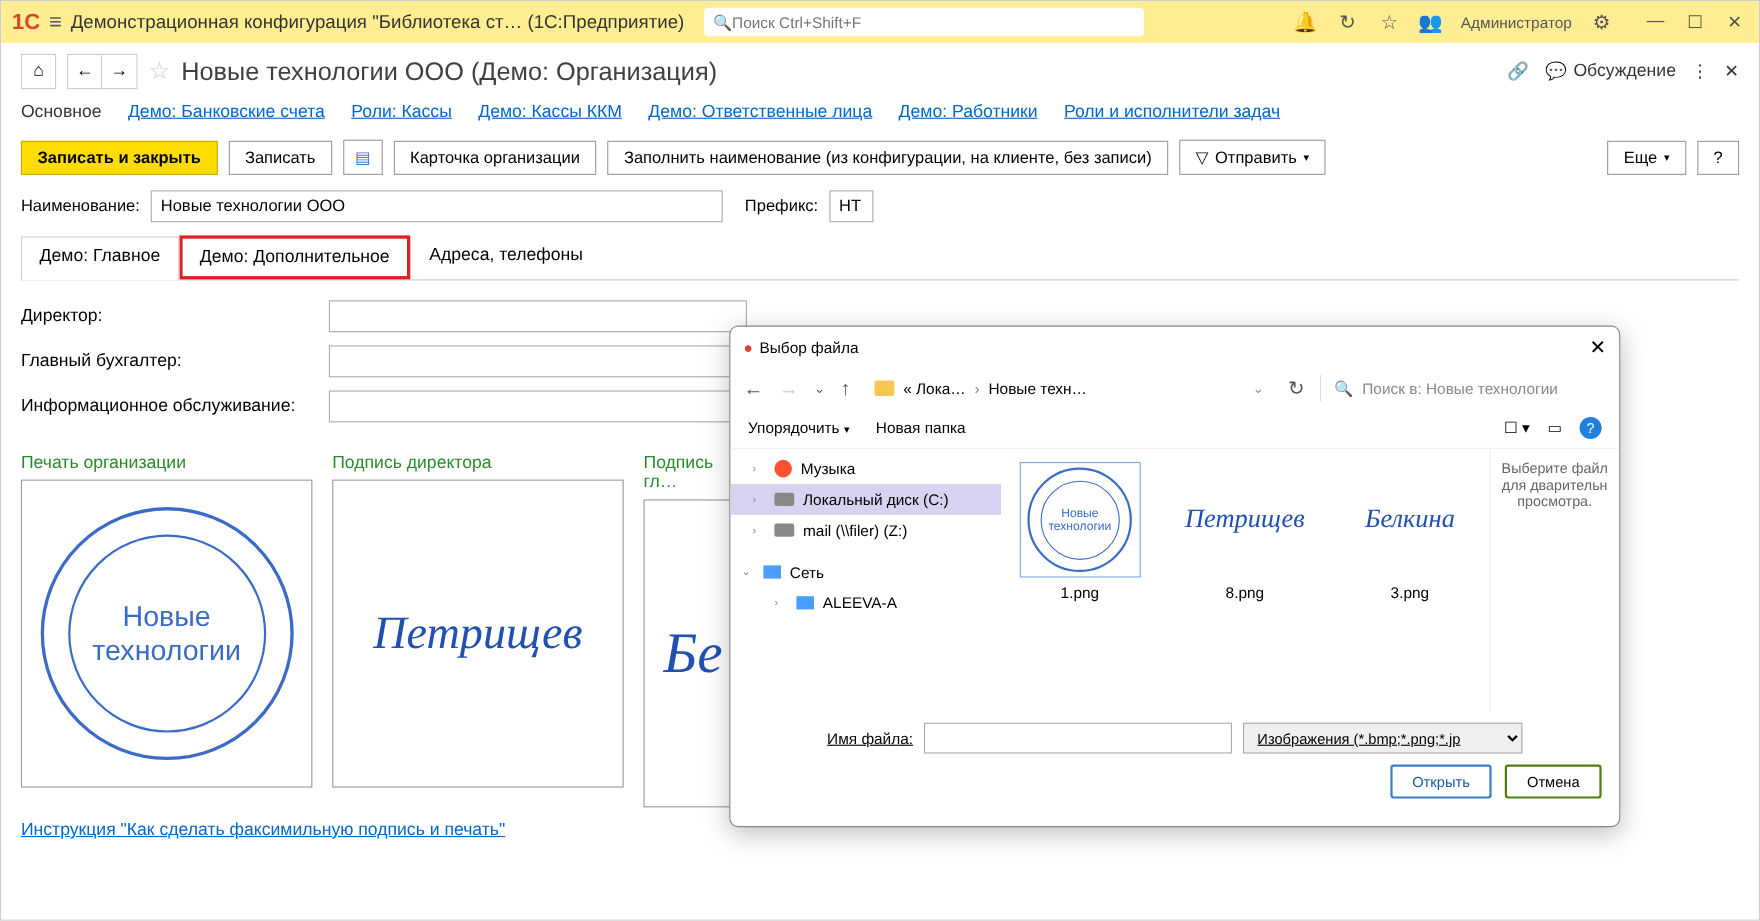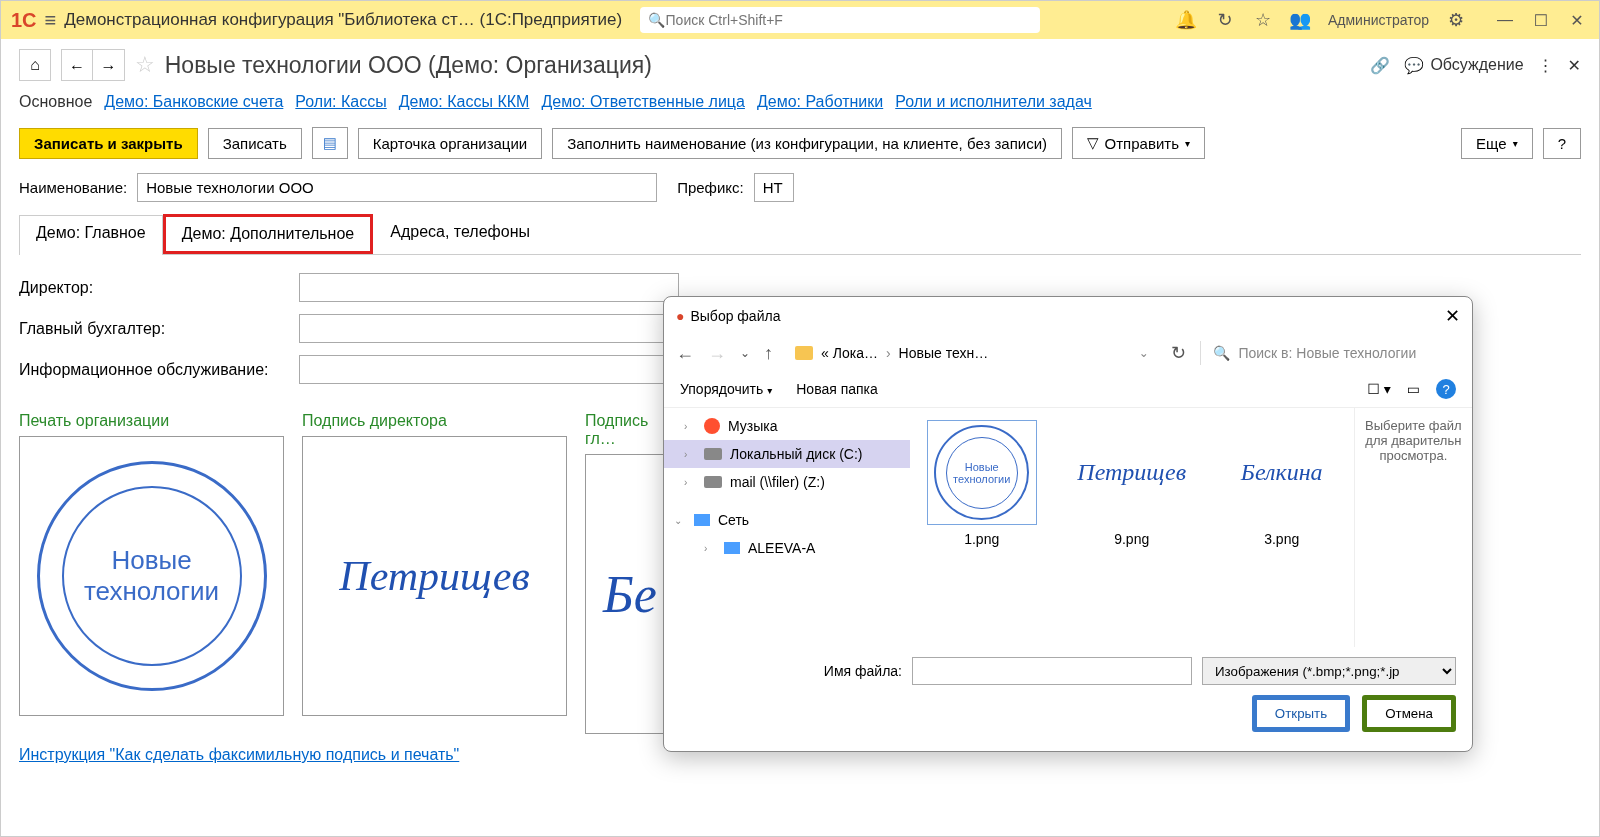--- a/index.html
+++ b/index.html
@@ -21,21 +21,21 @@
 
 .page-header { display: flex; align-items: center; gap: 10px; margin-bottom: 12px; }
 .nav-btn { width: 32px; height: 32px; border: 1px solid #ccc; background: #fff; display: flex; align-items: center; justify-content: center; cursor: pointer; font-size: 16px; }
 .nav-btns-group { display: flex; }
 .nav-btns-group .nav-btn:not(:first-child) { border-left: none; }
 .star-icon { font-size: 22px; color: #ccc; cursor: pointer; }
 .page-title { font-size: 23px; color: #404040; }
 .header-right { margin-left: auto; display: flex; align-items: center; gap: 14px; }
 .header-link { color: #333; cursor: pointer; display: flex; align-items: center; gap: 6px; font-size: 16px; }
 
-.nav-links { display: flex; gap: 12px; margin-bottom: 16px; font-size: 16px; }
+.nav-links { display: flex; gap: 24px; margin-bottom: 16px; font-size: 16px; }
 .nav-links a { color: #0066cc; text-decoration: underline; cursor: pointer; }
 .nav-links .active { color: #333; text-decoration: none; }
 
 .toolbar { display: flex; gap: 10px; margin-bottom: 14px; align-items: center; }
 .btn { border: 1px solid #999; background: #fff; padding: 6px 14px; cursor: pointer; font-size: 15px; display: flex; align-items: center; gap: 6px; }
 .btn-primary { background: #ffdc00; border-color: #c9a800; font-weight: bold; }
 .btn-icon { width: 36px; height: 32px; padding: 0; justify-content: center; }
 .toolbar-right { margin-left: auto; display: flex; gap: 10px; }
 
 .form-row { display: flex; align-items: center; gap: 10px; margin-bottom: 12px; font-size: 15px; }
@@ -79,25 +79,25 @@
 .fd-tree-item { display: flex; align-items: center; gap: 8px; padding: 6px 10px 6px 20px; cursor: pointer; }
 .fd-tree-item.selected { background: #d6d3f0; }
 .fd-tree-item .chev { color: #888; font-size: 10px; width: 12px; }
 .fd-tree-item.indent { padding-left: 40px; }
 .fd-files { flex: 1; display: flex; gap: 30px; padding: 12px; }
 .fd-file { display: flex; flex-direction: column; align-items: center; gap: 6px; cursor: pointer; width: 120px; }
 .fd-file-thumb { width: 110px; height: 105px; border: 1px solid transparent; display: flex; align-items: center; justify-content: center; }
 .fd-file.selected .fd-file-thumb { border-color: #7aa6e0; }
 .fd-preview { width: 120px; border-left: 1px solid #eee; padding: 10px; font-size: 13px; color: #666; text-align: center; }
 .fd-footer { padding: 10px 16px; }
-.fd-footer-row { display: flex; align-items: center; gap: 10px; margin-bottom: 10px; justify-content: flex-end; }
+.fd-footer-row { display: flex; align-items: center; gap: 10px; margin-bottom: 10px; justify-content: center; text-decoration: underline; }
 .fd-footer label { font-size: 14px; }
 .fd-footer select, .fd-footer input { border: 1px solid #aaa; padding: 4px 8px; height: 28px; }
 .fd-buttons { display: flex; gap: 12px; justify-content: flex-end; }
-.fd-btn { border: 5px solid #4d7c0f; background: #fff; padding: 6px 18px; cursor: pointer; border-radius: 3px; }
+.fd-btn { border: 2px solid #4d7c0f; background: #fff; padding: 6px 18px; cursor: pointer; border-radius: 3px; }
 .fd-btn.primary { border-color: #3a7acc; color: #1a5aaa; }
 
 .mini-stamp { width: 95px; height: 95px; border: 2px solid #3a6bc7; border-radius: 50%; display: flex; align-items: center; justify-content: center; }
 .mini-stamp-inner { width: 72px; height: 72px; border: 1px solid #3a6bc7; border-radius: 50%; display: flex; flex-direction: column; align-items: center; justify-content: center; color: #3a6bc7; font-size: 11px; text-align: center; }
 .mini-sig { font-family: cursive; font-style: italic; font-size: 24px; color: #2050b0; }
 
 .folder-ico { width: 18px; height: 14px; background: #f7c552; border-radius: 2px; display: inline-block; }
 .disk-ico { width: 18px; height: 12px; background: #888; border-radius: 2px; display: inline-block; }
 .net-ico { width: 16px; height: 12px; background: #4a9eff; display: inline-block; }
 .music-ico { width: 16px; height: 16px; background: #ff5030; border-radius: 50%; display: inline-block; }
@@ -300,21 +300,21 @@
                 <span>технологии</span>
               </div>
             </div>
           </div>
         <span>1.png</span>
       </div>
       <div class="fd-file">
         <div class="fd-file-thumb">
             <span class="mini-sig">Петрищев</span>
           </div>
-        <span>9.png</span>
+        <span>8.png</span>
       </div>
       <div class="fd-file">
         <div class="fd-file-thumb">
             <span class="mini-sig">Белкина</span>
           </div>
         <span>3.png</span>
       </div>
     </div>
     <div class="fd-preview">Выберите файл для дварительн просмотра.</div>
   </div>

